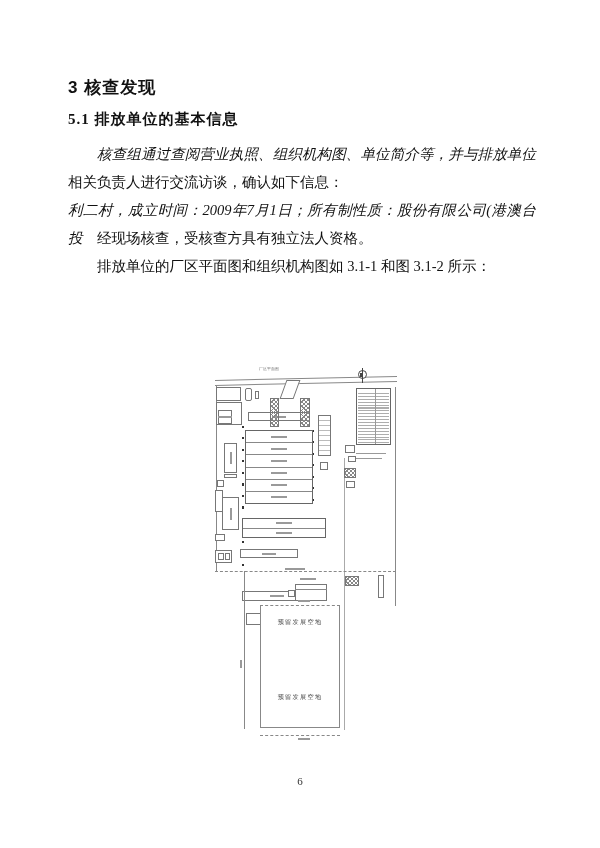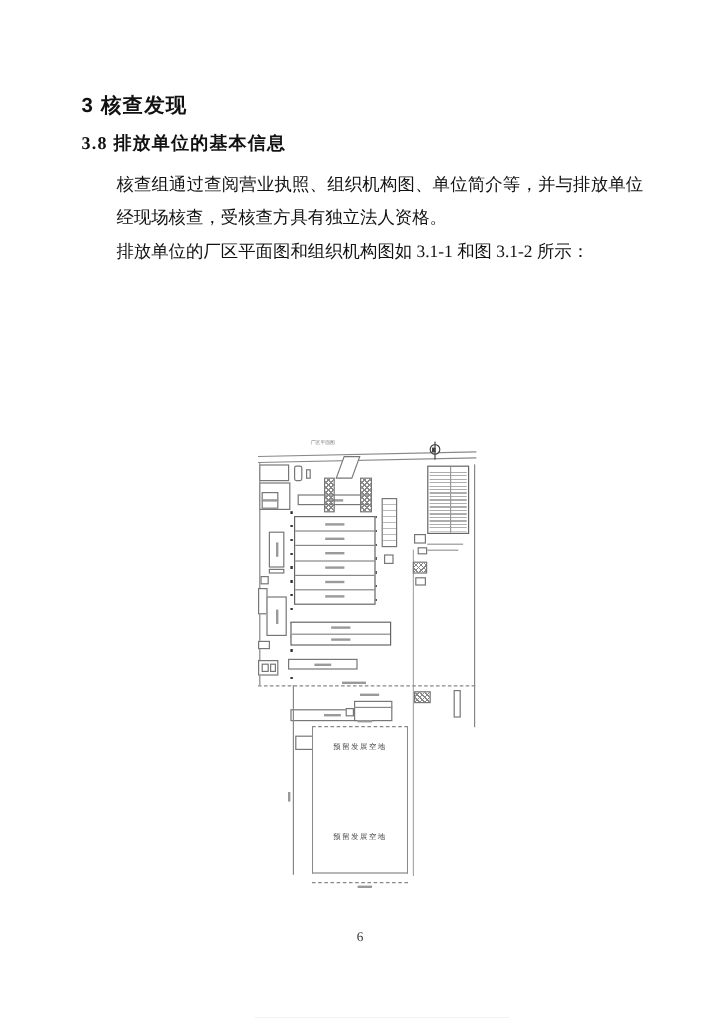--- a/index.html
+++ b/index.html
@@ -4,21 +4,21 @@
 <style>
   html,body{margin:0;padding:0;background:#e8e8e8;}
   .page{position:relative;width:600px;height:848px;background:#ffffff;margin:0 auto;
         font-family:"Liberation Serif","DejaVu Serif",serif;color:#111;overflow:hidden;}
   
   .h1{position:absolute;left:68px;top:76px;font-family:"Liberation Sans","DejaVu Sans",sans-serif;
       font-weight:bold;font-size:17px;letter-spacing:1px;}
   .h2{position:absolute;left:68px;top:110px;font-weight:bold;font-size:15px;letter-spacing:1px;}
   .body-block{position:absolute;left:68px;top:140px;width:468px;font-size:14.5px;}
   .bl{height:28px;line-height:28px;white-space:nowrap;}
-  .bl.just{white-space:normal;text-align:justify;text-align-last:justify;}
+  .bl.just{white-space:normal;text-align:justify;text-align-last:justify;font-style:italic;}
   .bl.ind{text-indent:2em;}
   .u{text-decoration:underline;text-underline-offset:3px;}
   .caption{position:absolute;left:215px;top:751px;width:182px;text-align:center;
            font-weight:bold;font-size:13px;}
   .pagenum{position:absolute;left:0;top:775px;width:600px;text-align:center;font-size:11px;color:#333;}
   
   #plan{position:absolute;left:215px;top:368px;width:182px;height:390px;}
   #plan *{box-sizing:border-box;}
   .b{position:absolute;border:1px solid #777;background:#fff;}
   .hline{position:absolute;height:0;border-top:1px solid #888;}
@@ -51,24 +51,26 @@
   .microtext{position:absolute;font-size:8px;color:#777;white-space:nowrap;
              transform:scale(0.5);transform-origin:left top;}
   .stripes-h{background:repeating-linear-gradient(180deg,#fff 0 4px,#bbb 4px 5px);}
 </style>
 </head>
 <body>
 
 <div class="page">
 
   <div class="h1">3 核查发现</div>
-  <div class="h2">3.8 排放单位的基本信息</div>
+  <div class="h2">5.1 排放单位的基本信息</div>
 
   <div class="body-block">
     <div class="bl ind just">核查组通过查阅营业执照、组织机构图、单位简介等，并与排放单位</div>
+    <div class="bl">相关负责人进行交流访谈，确认如下信息：</div>
+    <div class="bl just">利二村，成立时间：2009年7月1日；所有制性质：股份有限公司(港澳台投</div>
     <div class="bl ind">经现场核查，受核查方具有独立法人资格。</div>
     <div class="bl ind">排放单位的厂区平面图和组织机构图如 3.1-1 和图 3.1-2 所示：</div>
   </div>
 
   <div id="plan">
     <div class="microtext" style="left:44px;top:-2px;">厂区平面图</div>
 
     <div class="hline" style="left:0;top:10px;width:182px;transform:rotate(-1.2deg);"></div>
     <div class="hline" style="left:0;top:15px;width:182px;transform:rotate(-1.2deg);"></div>
     <div class="b" style="left:68px;top:12px;width:14px;height:19px;transform:skewX(-20deg);"></div>

